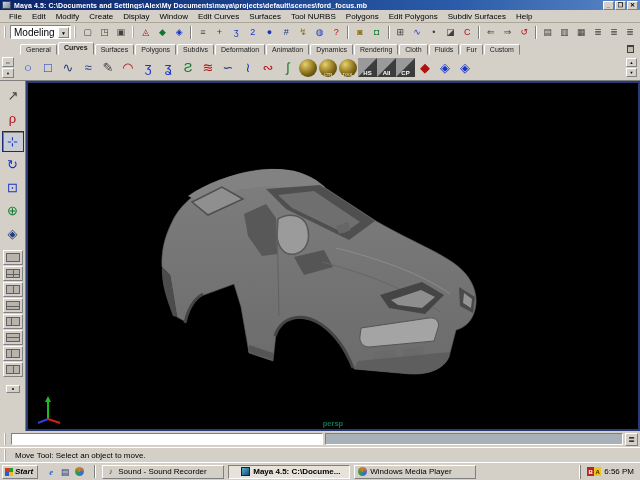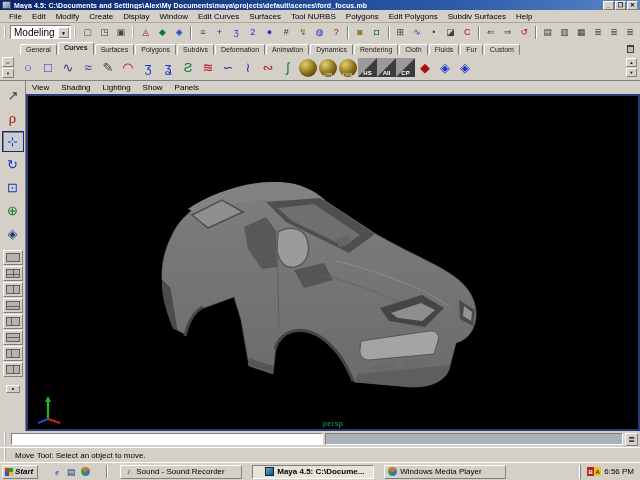--- a/index.html
+++ b/index.html
@@ -76,21 +76,21 @@
 
   
   .cmdline { height:16px; display:flex; align-items:center; padding:1px 2px; gap:2px; }
   .cmd-input { flex:1.05; height:12px; background:#fff; border:1px solid; border-color:#808080 #fff #fff #808080; font-size:8px; padding:0 2px; font-family:"Liberation Mono", monospace; }
   .cmd-output { flex:1; height:12px; background:#a8b0b8; border:1px solid; border-color:#808080 #fff #fff #808080; font-size:8px; padding:0 2px; }
   .script-btn { width:13px; height:13px; display:flex; align-items:center; justify-content:center; font-size:8px; }
   .helpline { height:15px; display:flex; align-items:center; padding:0 2px; border-top:1px solid #fff; }
   .helpline .txt { margin-left:6px; }
 
   
-  .taskbar { height:18px; background:#d4d0c8; border-top:1px solid #fff; display:flex; align-items:center; padding:1px 2px; gap:10px; }
+  .taskbar { height:18px; background:#d4d0c8; border-top:1px solid #fff; display:flex; align-items:center; padding:1px 2px; gap:4px; }
   .startbtn { height:14px; display:flex; align-items:center; gap:2px; padding:0 4px 0 2px; font-weight:bold; font-size:8px; font-style:italic; }
   .flag { width:8px; height:8px; display:grid; grid-template-columns:4px 4px; grid-template-rows:4px 4px; }
   .flag i:nth-child(1){background:#d03a1a;} .flag i:nth-child(2){background:#2a9a2a;}
   .flag i:nth-child(3){background:#2a5ad0;} .flag i:nth-child(4){background:#e8c020;}
   .ql { display:flex; gap:2px; align-items:center; padding:0 3px; }
   .qlicon { width:12px; height:12px; display:flex; align-items:center; justify-content:center; font-size:9px; }
   .ie { color:#2a6ad8; font-weight:bold; font-style:italic; font-family:"Liberation Serif", serif; }
   .taskbtn { height:14px; width:122px; display:flex; align-items:center; gap:3px; padding:0 3px; font-size:8px; white-space:nowrap; overflow:hidden; }
   .taskbtn.pressed { border-color:#808080 #fff #fff #808080; background:#e7e3da; font-weight:bold;padding-left:12px; }
   .task-ico { width:9px; height:9px; flex:none; display:flex; align-items:center; justify-content:center; font-size:8px; }
@@ -286,27 +286,20 @@
       <div class="laybtn raised">
           <div class="pane split-v"></div>
         </div>
     </div>
     <div class="dotbtn raised">
         <i></i>
       </div>
   </div>
 
   <div class="panel-area">
-    <div class="panel-menubar">
-      <span class="panel-menu-item">View</span>
-      <span class="panel-menu-item">Shading</span>
-      <span class="panel-menu-item">Lighting</span>
-      <span class="panel-menu-item">Show</span>
-      <span class="panel-menu-item">Panels</span>
-    </div>
     <div class="viewport">
 
       <svg style="position:absolute;left:100px;top:73px" width="360" height="230" viewBox="0 0 360 230">
         <defs>
           <linearGradient id="gBody" x1="0" y1="0" x2="0" y2="1">
             <stop offset="0" stop-color="#7e7e7e"></stop>
               <stop offset="1" stop-color="#6b6b6b"></stop>
           </linearGradient>
         </defs>
         <path fill="url(#gBody)" stroke="#5a5a5a" stroke-width="0.6" d="M44,66 C54,44 80,26 114,17 C148,9 174,14 196,31 L248,65 C288,88 320,99 335,115 C347,127 351,143 346,157 C343,166 336,172 328,174 L321,201 C316,213 300,219 282,218 L226,213 C219,195 210,179 193,169 C172,157 154,162 148,178 L145,205 L121,197 L113,151 L106,128 L73,140 C64,146 60,157 58,166 L49,161 L42,119 L34,111 C33,95 37,80 44,66 Z"></path>

